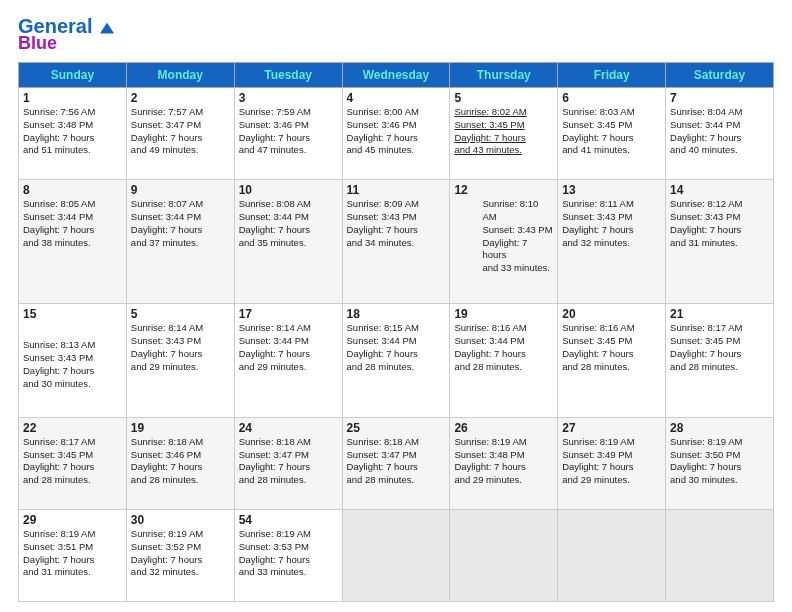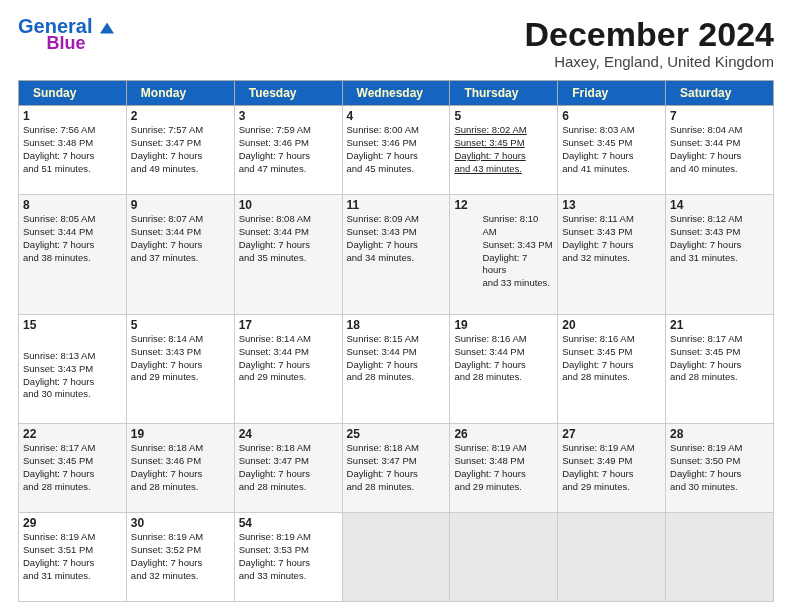--- a/index.html
+++ b/index.html
@@ -19,21 +19,21 @@
     }
     .header {
       display: flex;
       justify-content: space-between;
       align-items: flex-start;
       margin-bottom: 10px;
     }
     .logo {
       display: flex;
       flex-direction: column;
-      align-items: center;
+      align-items: flex-start;
     }
     .logo-text {
       font-size: 20px;
       font-weight: bold;
       color: #1a1a1a;
       line-height: 1;
     }
     .logo-text span.blue { color: #1565c0; }
     .logo-icon {
       display: inline-block;
@@ -56,25 +56,25 @@
       color: #444;
     }
     .calendar {
       flex: 1;
       border-collapse: collapse;
       width: 100%;
       table-layout: fixed;
     }
     .calendar th {
       background-color: #1565c0;
-      color: #fef9c3;
+      color: #5eead4;
       font-size: 12px;
       font-weight: bold;
       padding: 5px 14px;
-      text-align: left;
+      text-align: center;
       border: 1px solid #aaa;
     }
     .calendar td {
       border: 1px solid #ccc;
       vertical-align: top;
       padding: 3px 4px;
       font-size: 9.5px;
       color: #222;
       background: #fff;
     }
@@ -103,24 +103,20 @@
       <div style="display:flex;align-items:center;">
         <span class="logo-text">
           <span class="blue">General</span>
           <svg class="logo-icon" viewBox="0 0 20 16" xmlns="http://www.w3.org/2000/svg">
             <polygon points="0,16 10,0 20,16" fill="#1565c0"></polygon>
           </svg>
         </span>
       </div>
       <span class="logo-text" style="color:#a21caf;font-size:18px;margin-top:-2px;">Blue</span>
     </div>
-    <div class="title-block">
-      <div class="month-title">December 2024</div>
-      <div class="location">Haxey, England, United Kingdom</div>
-    </div>
   </div>
 
   <table class="calendar">
     <thead>
       <tr>
         <th>Sunday</th>
         <th>Monday</th>
         <th>Tuesday</th>
         <th>Wednesday</th>
         <th>Thursday</th>

